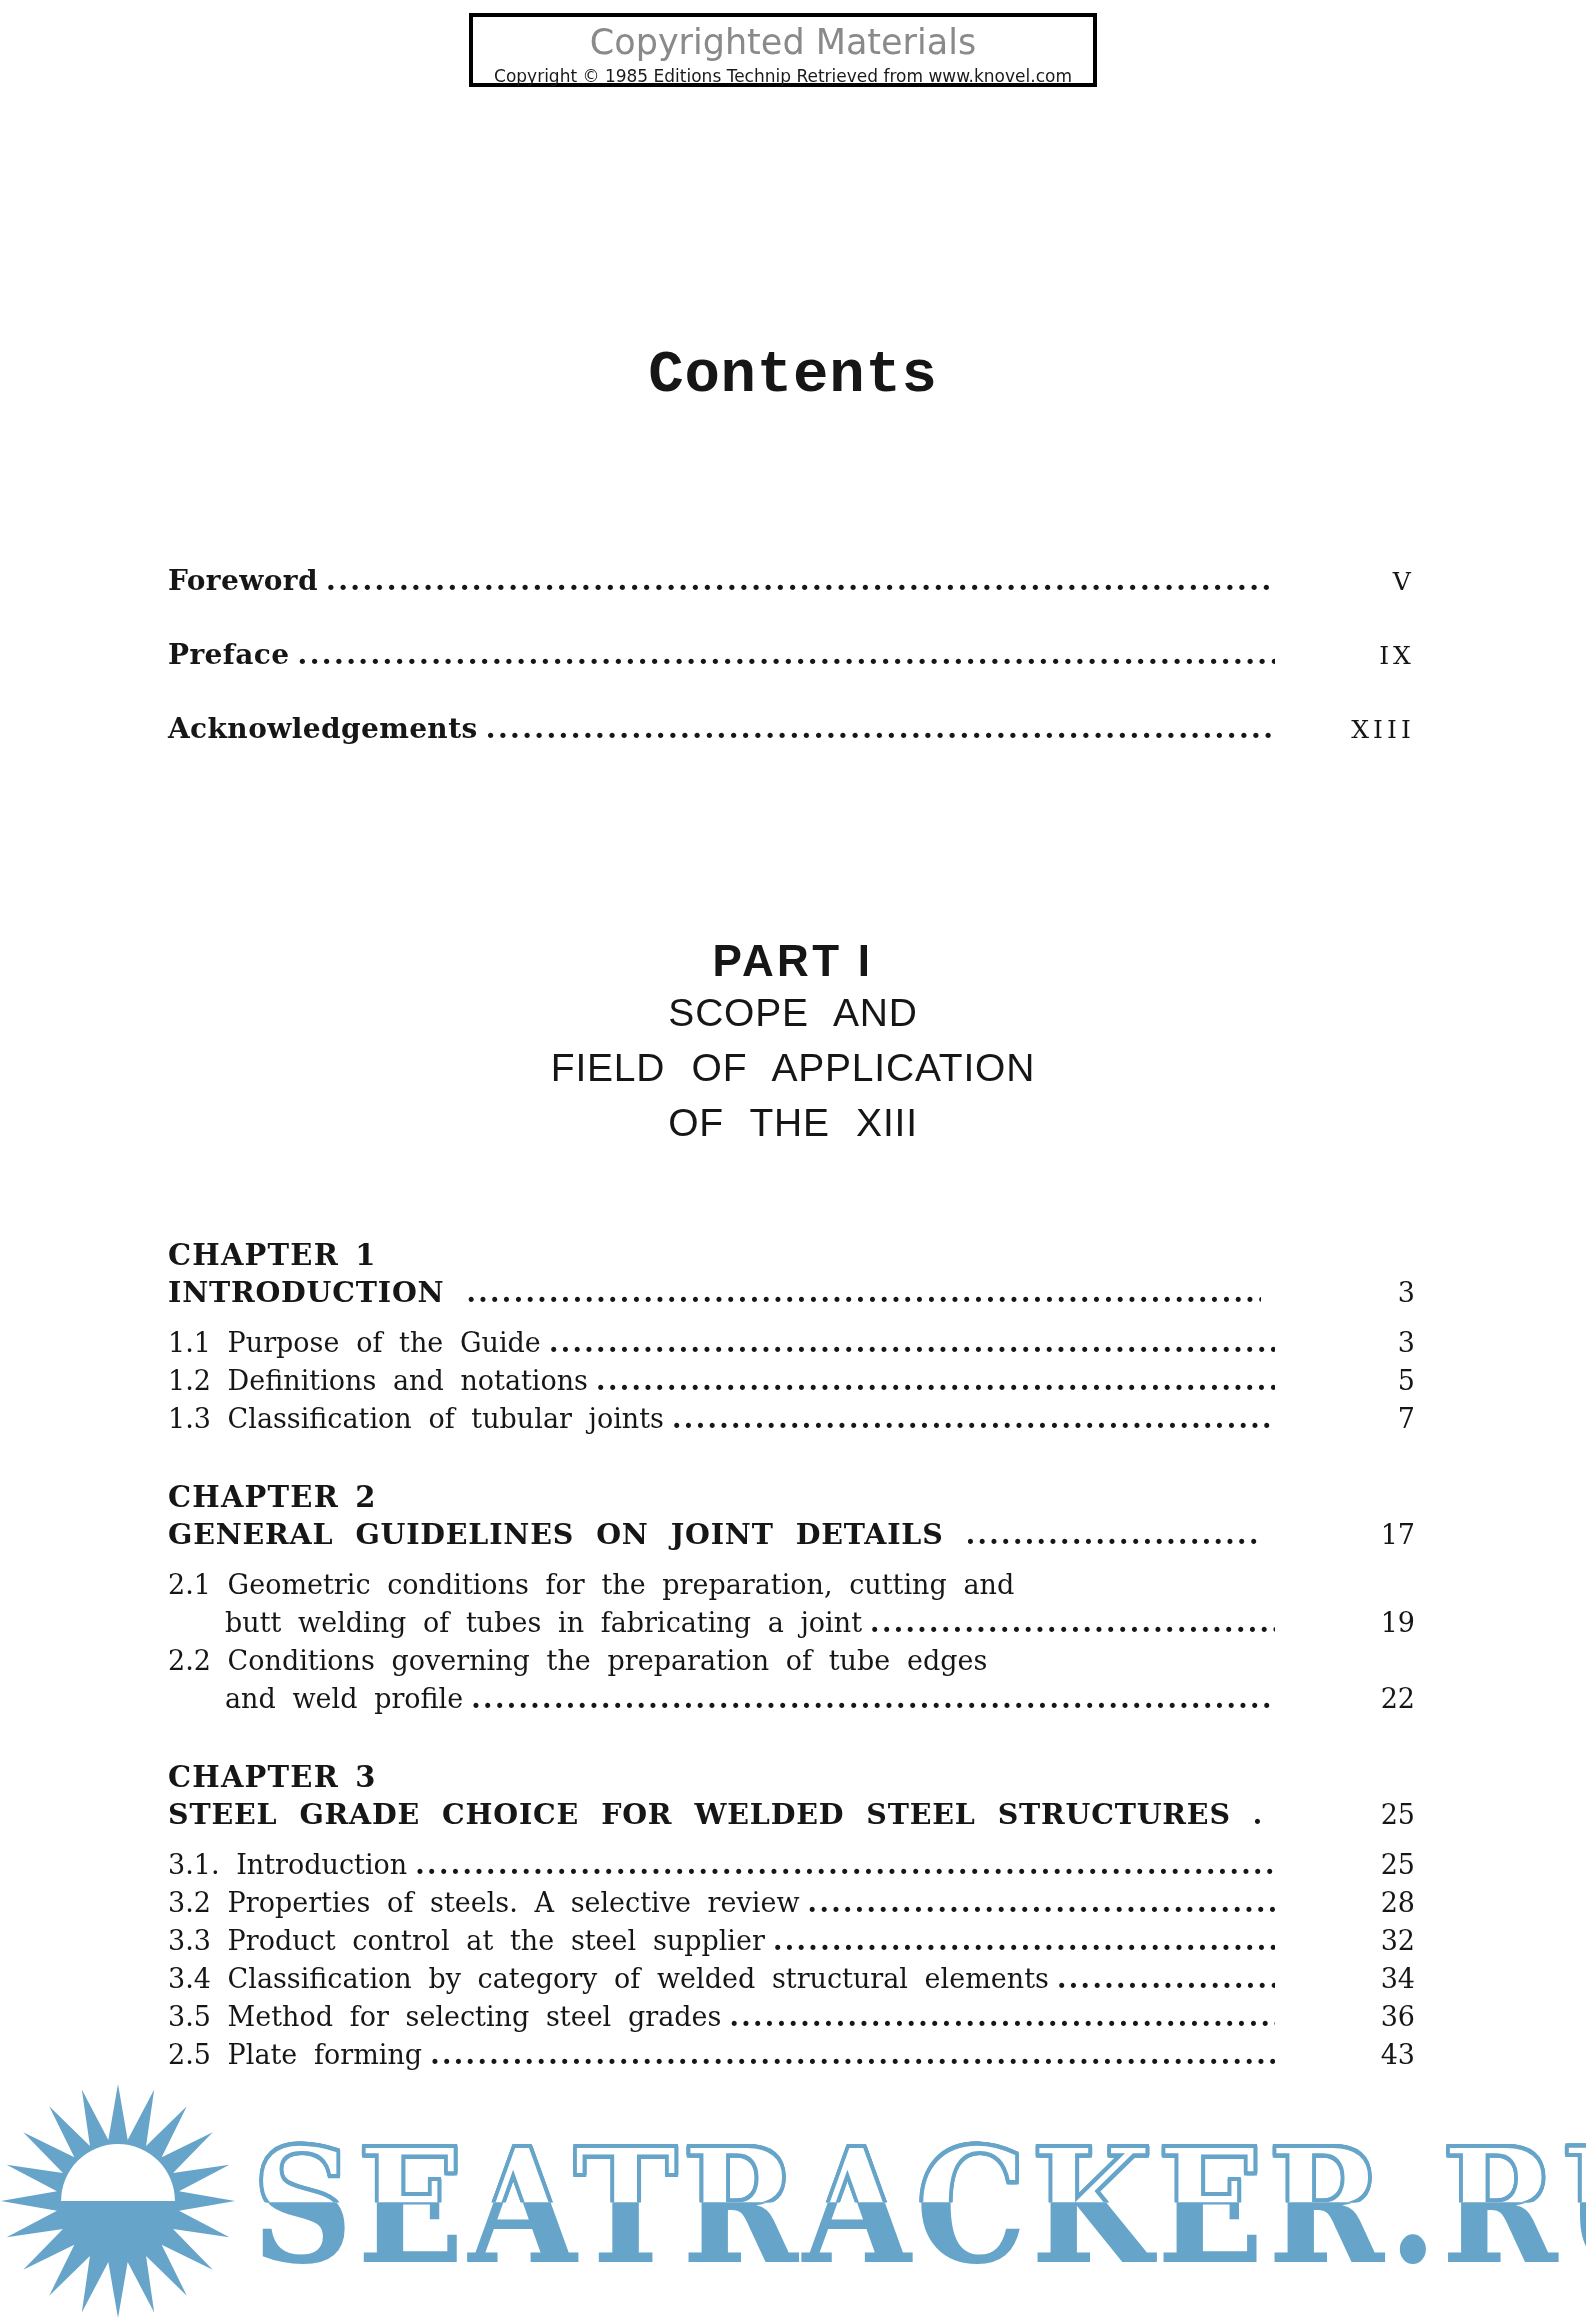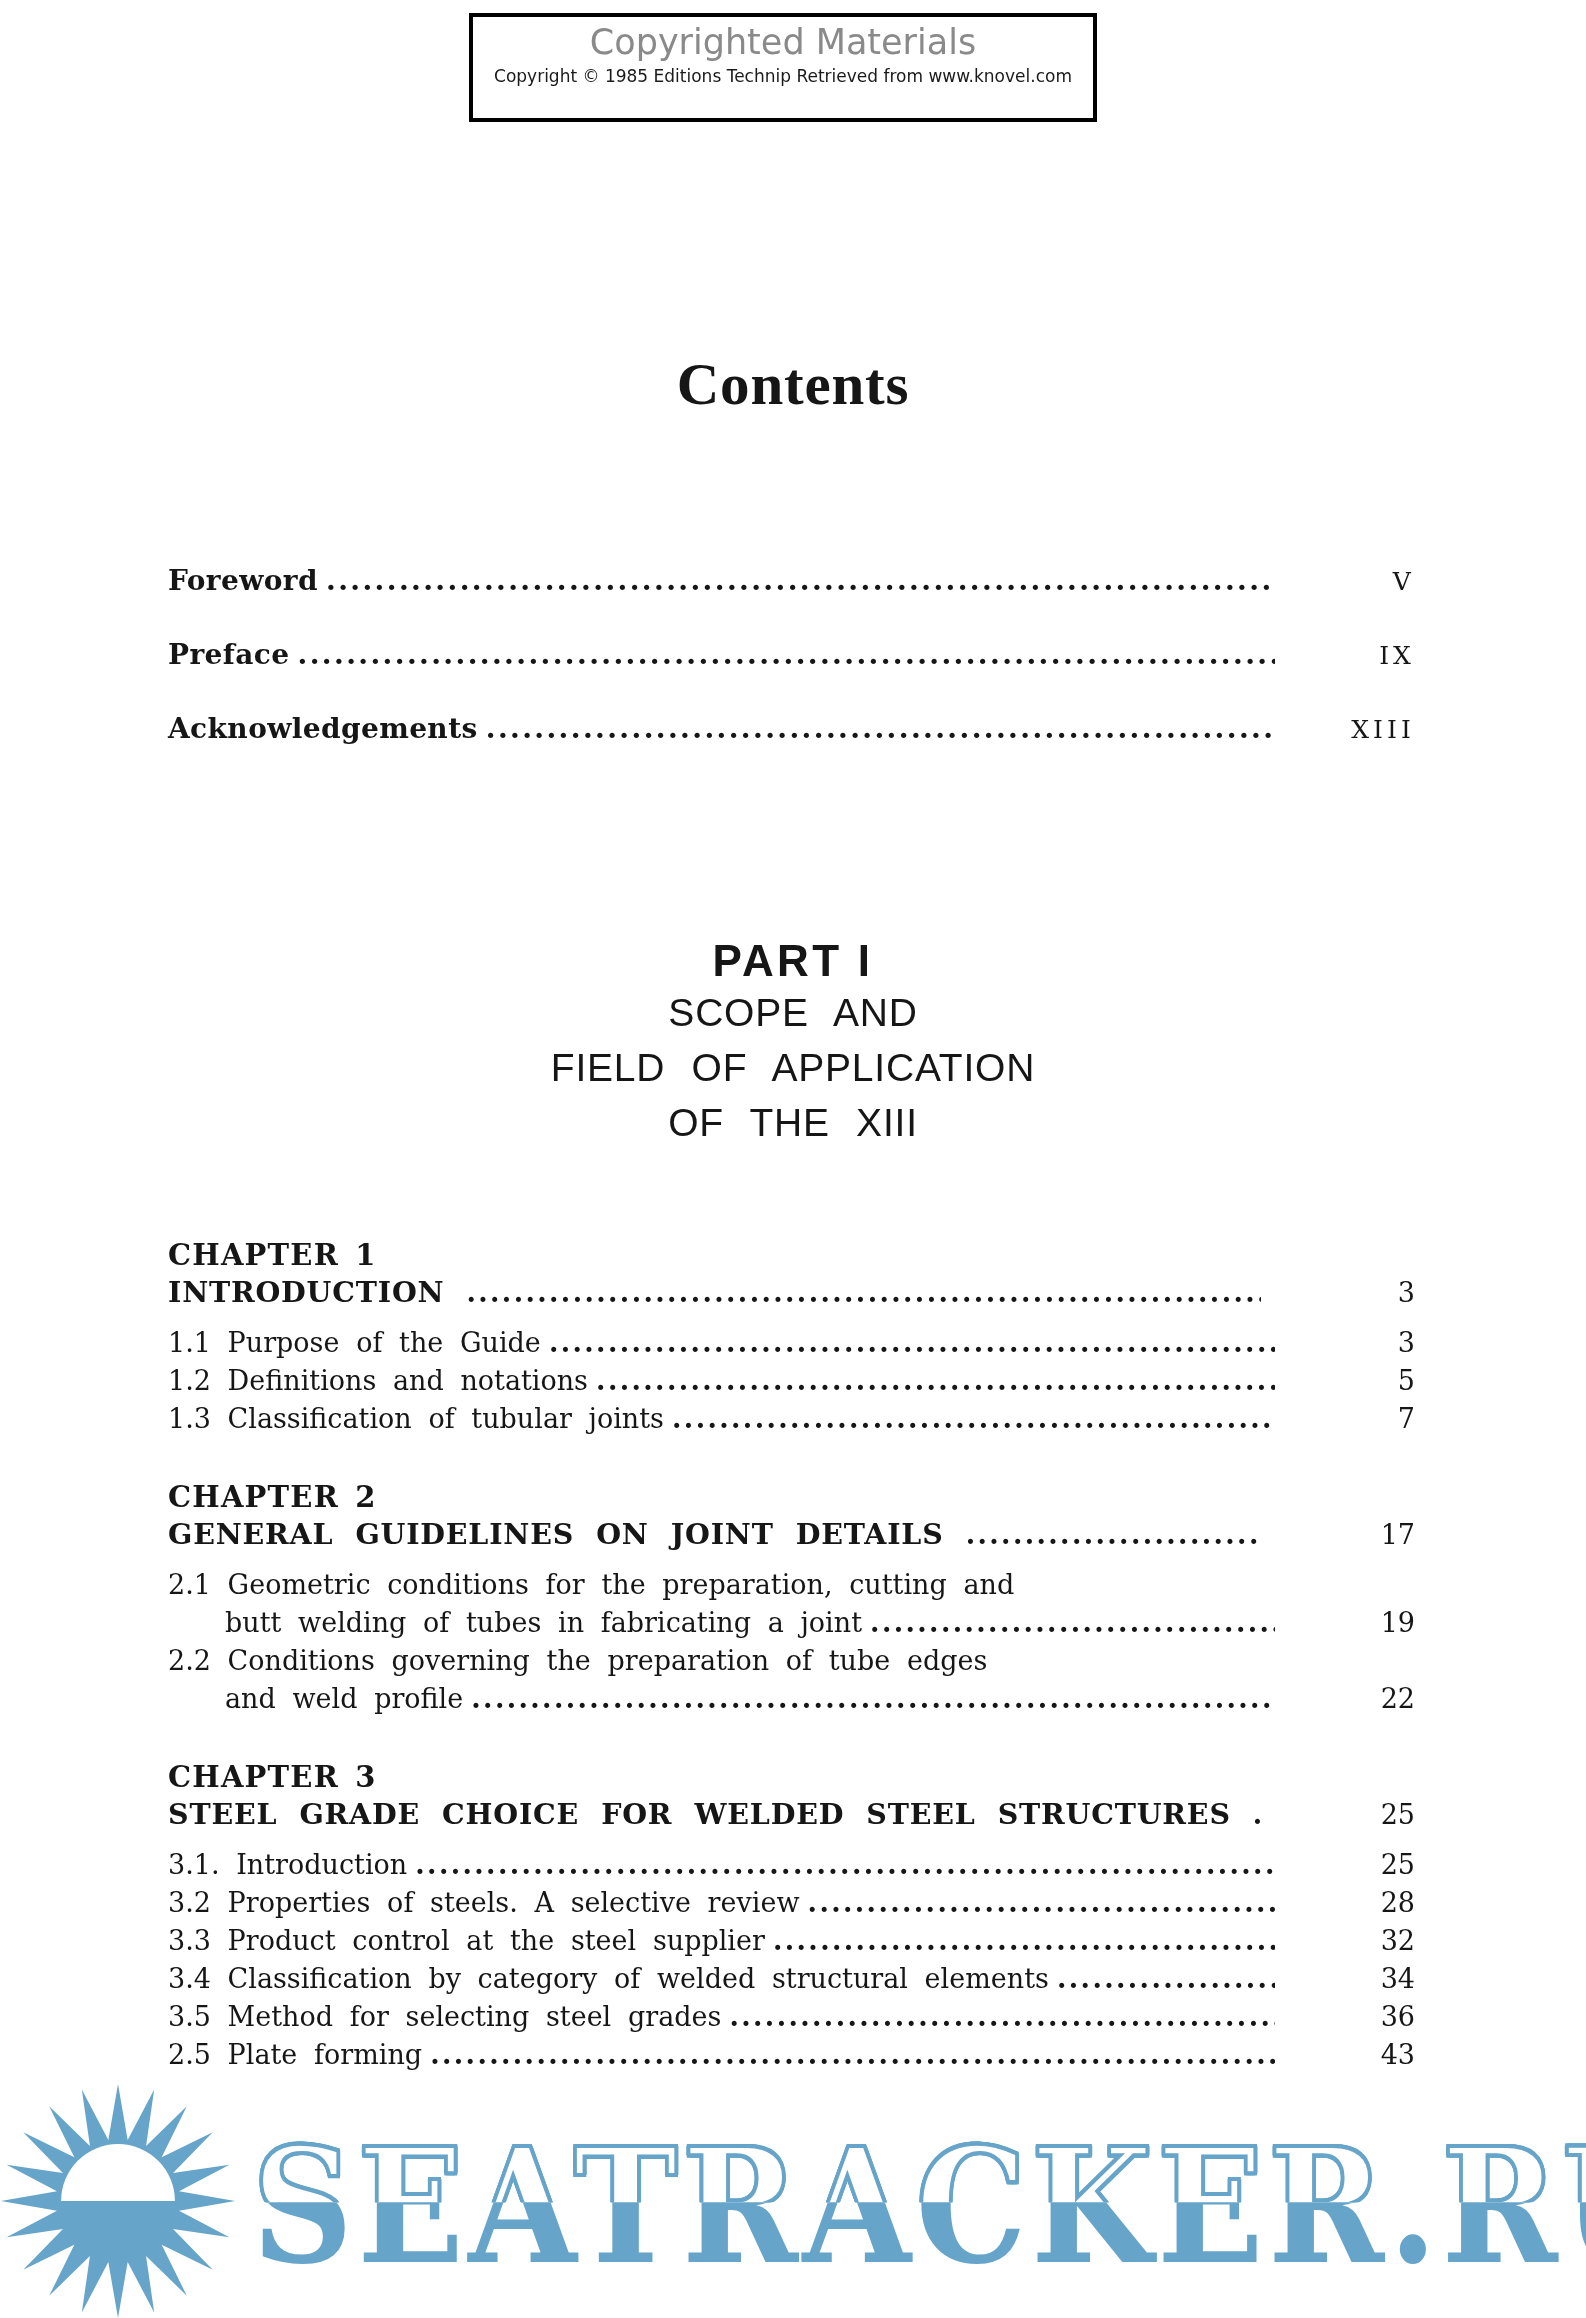--- a/index.html
+++ b/index.html
@@ -9,43 +9,43 @@
     position: relative;
     overflow: hidden;
     font-family: "DejaVu Serif", "Liberation Serif", serif;
     color: #161616;
   }
   .page { position: absolute; inset: 0; }
 
   
   .copyright-box {
     position: absolute; left: 469px; top: 13px;
-    width: 628px; height: 109px;
+    width: 628px; height: 74px;
     border: 4.1px solid #000;
     box-sizing: border-box;
     background: #fff;
     text-align: center;
   }
   .cb-title {
     font-family: "DejaVu Sans", "Liberation Sans", sans-serif;
     color: var(--muted-color, #8a8a8a);
     font-size: 35px; line-height: 47px; margin-top: 2.4px;
   }
   .cb-subtitle {
     font-family: "DejaVu Sans", "Liberation Sans", sans-serif;
     color: #1a1a1a;
     font-size: 17px; line-height: 21px;
   }
 
   
   .contents-title {
     position: absolute; top: 342px; left: 0; width: 100%;
     text-align: center;
-    font-family: Liberation Serif, serif;
-    font-weight: bold; font-size: 59px; letter-spacing: 0.8px; margin-top: 8px;
+    font-family: Liberation Mono, monospace;
+    font-weight: bold; font-size: 59px; letter-spacing: 0.8px;
   }
 
   
   .toc-row {
     display: flex; align-items: baseline;
     font-size: 27px; line-height: 38px;
     word-spacing: 8.1px;
   }
   .toc-label { white-space: nowrap; }
   .leader { flex: 1; overflow: hidden; white-space: nowrap; margin: 0 3.3px 0 8.1px; }

